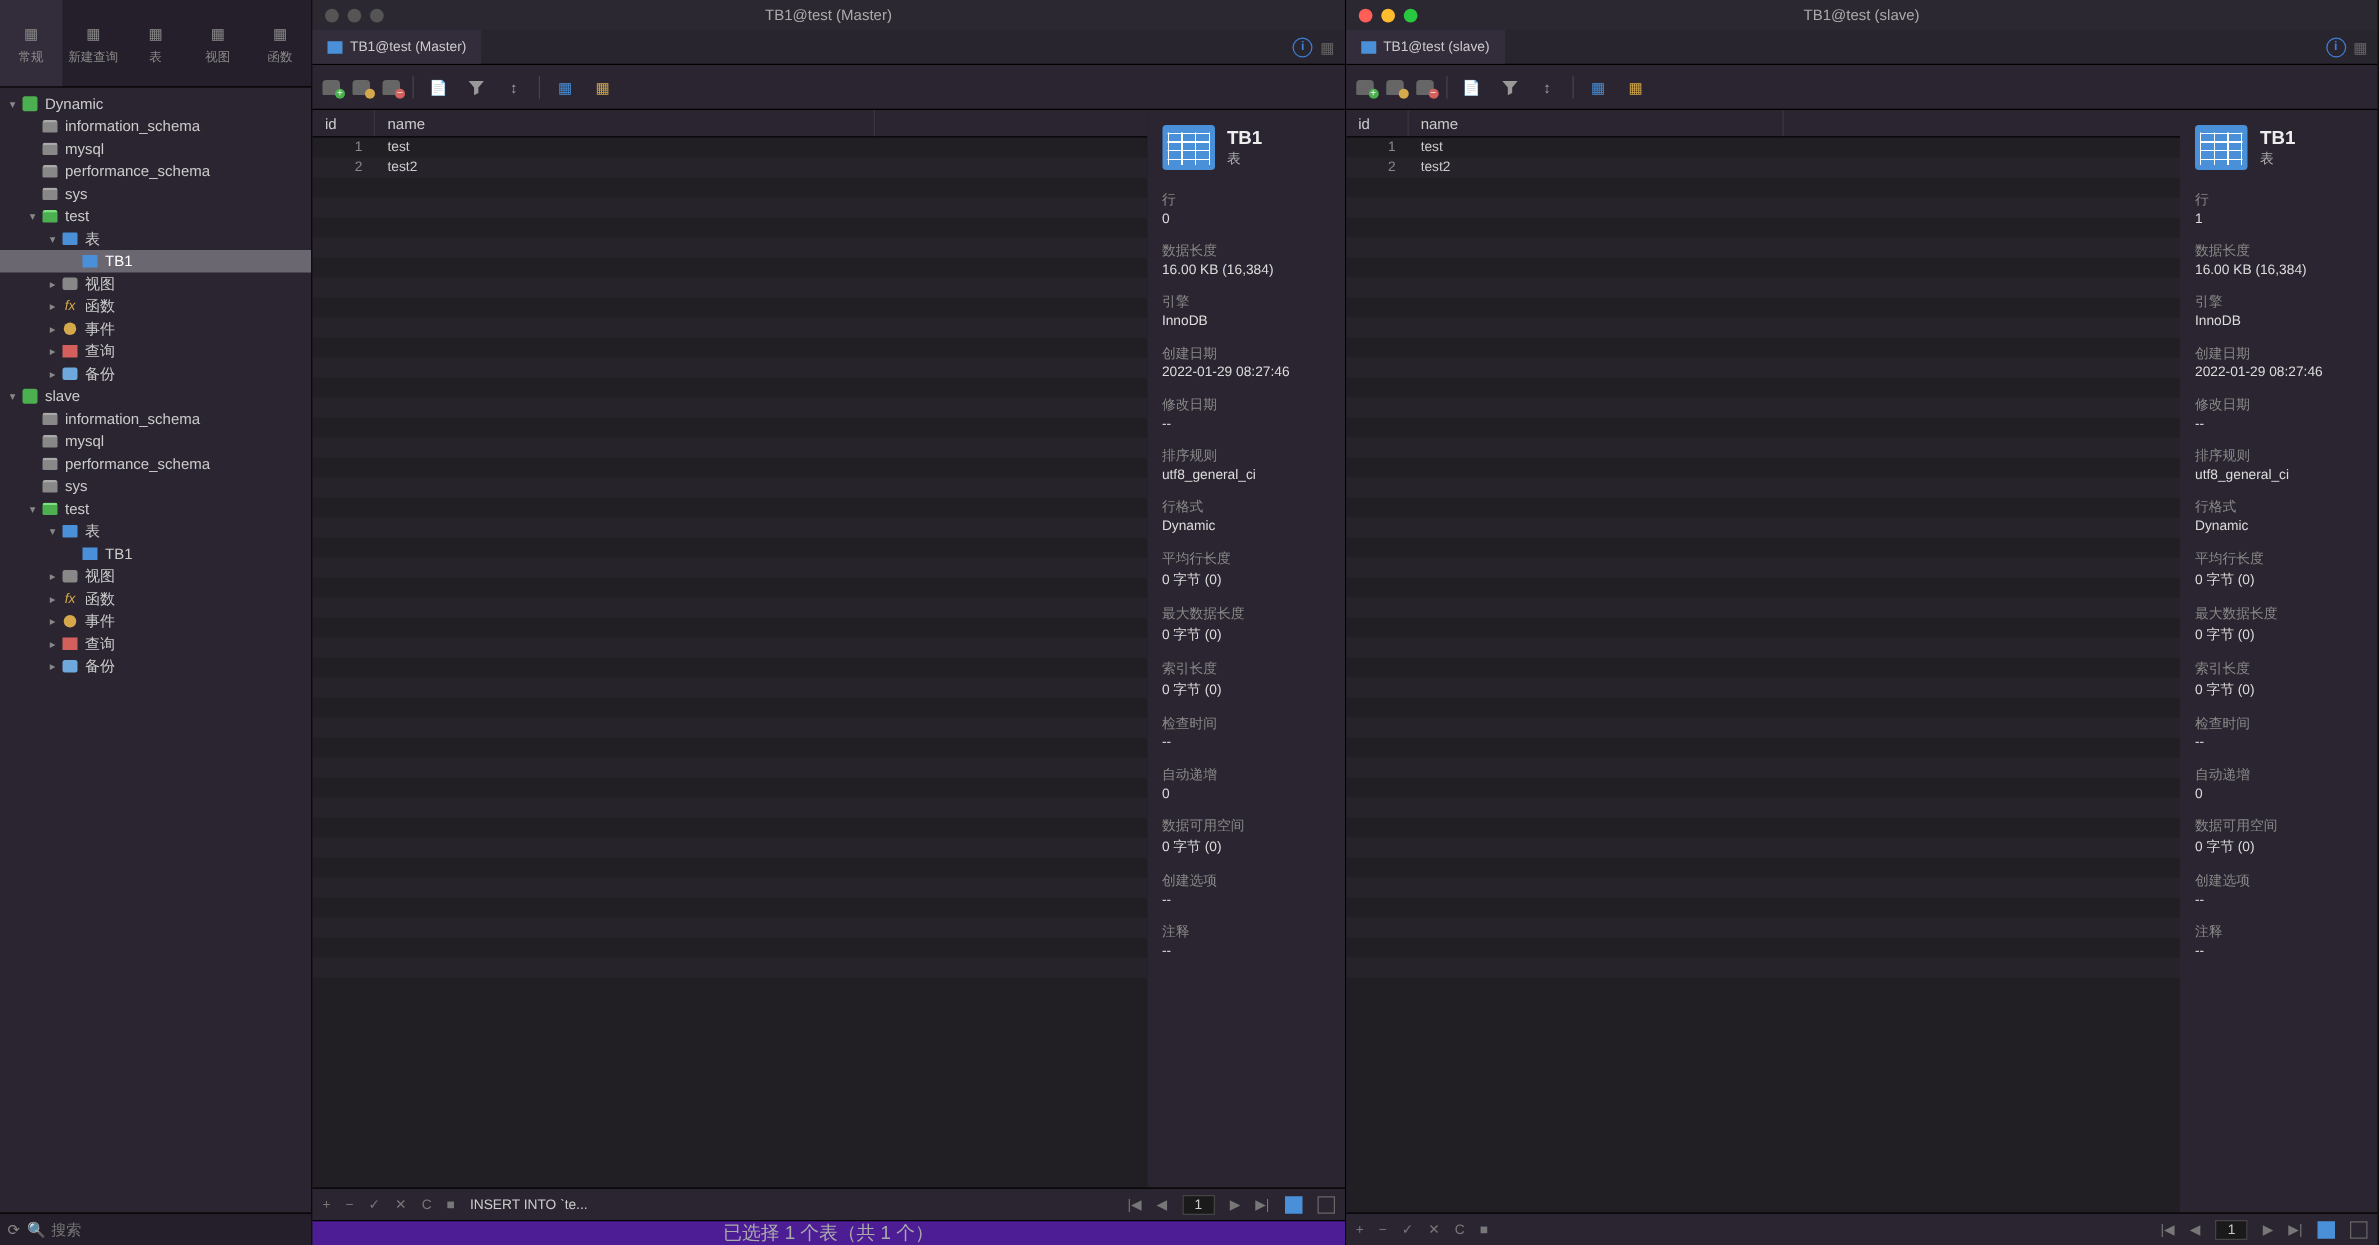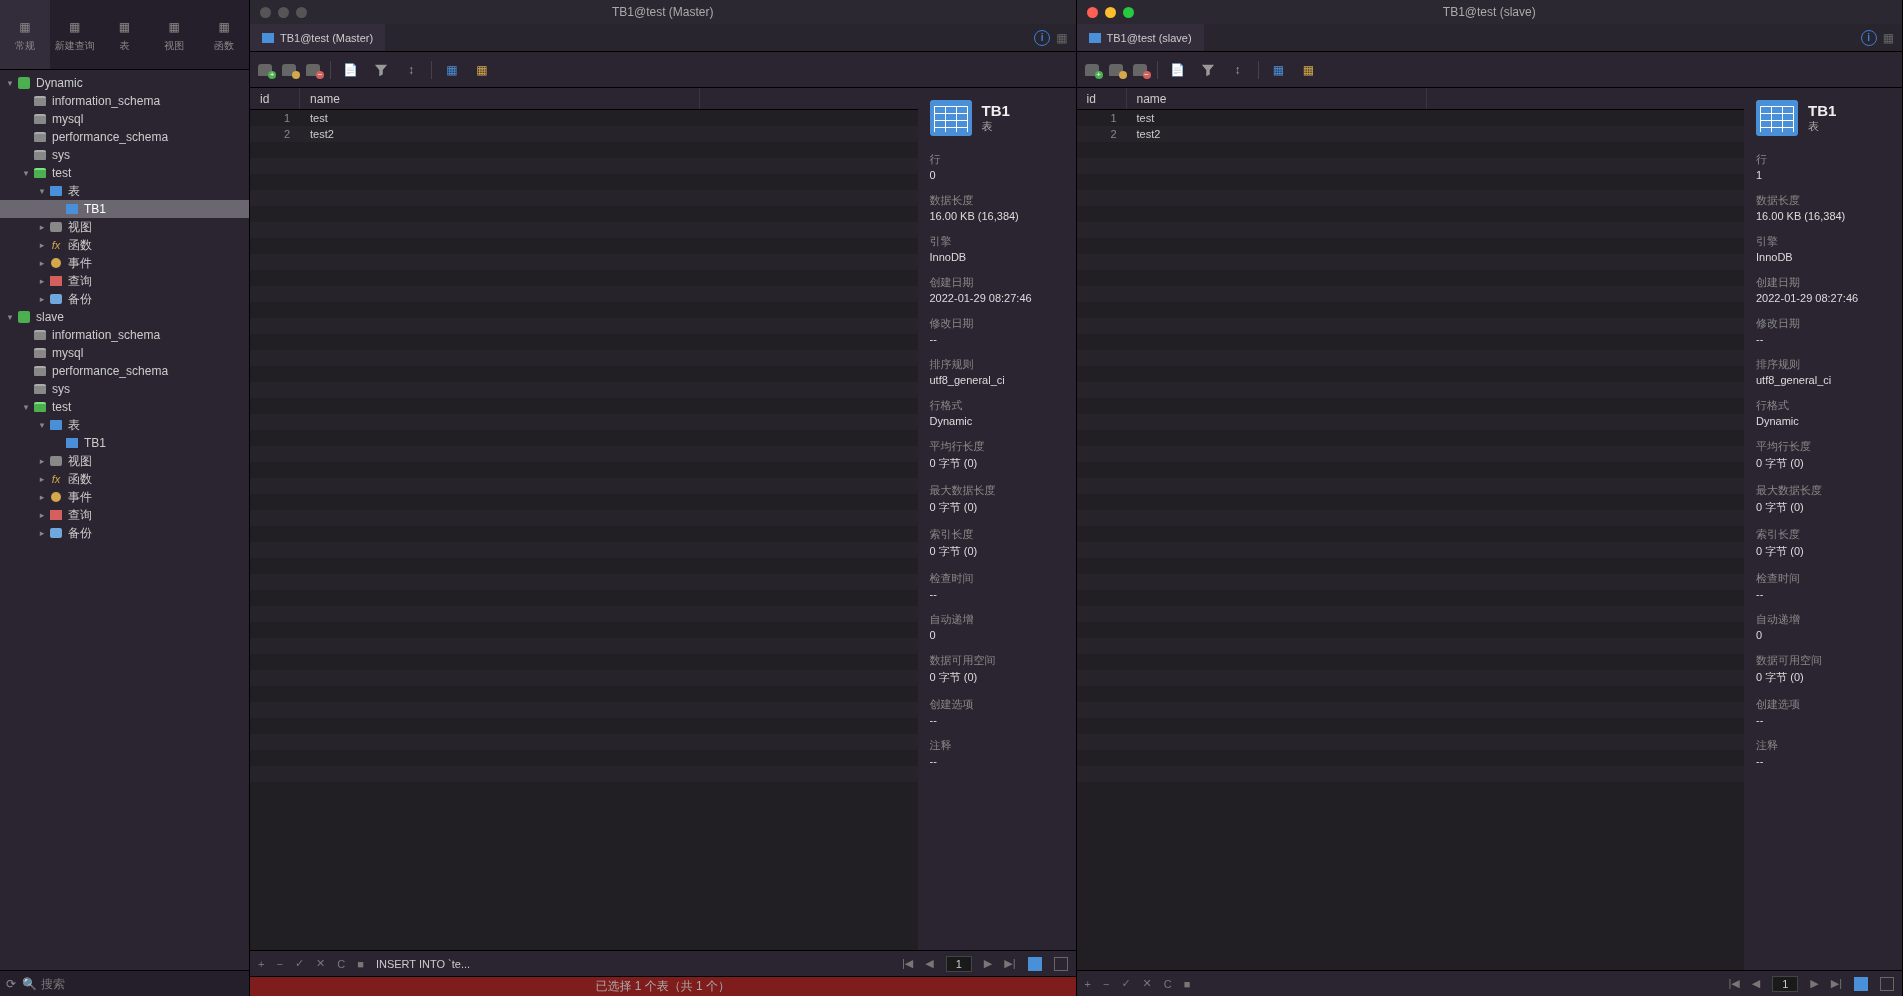--- a/index.html
+++ b/index.html
@@ -76,21 +76,21 @@
 .info-value { color: #ddd; font-size: 11px; }
 
 .bottom-toolbar { height: 26px; background: #2a2530; border-top: 1px solid #000; display: flex; align-items: center; padding: 0 8px; gap: 12px; color: #999; font-size: 11px; }
 .bottom-toolbar .sql { color: #ccc; }
 .bottom-toolbar .spacer { flex: 1; }
 .bottom-toolbar .pg-input { width: 26px; background: #1a1a1a; border: 1px solid #444; color: #ccc; text-align: center; font-size: 11px; padding: 1px; }
 .nav-btn { color: #777; cursor: pointer; font-size: 11px; }
 .view-toggle { width: 14px; height: 14px; background: #4a90d9; cursor: pointer; }
 
 .statusbar { height: 20px; background: #2a2530; border-top: 1px solid #000; display: flex; align-items: center; justify-content: center; color: #aaa; font-size: 11px; }
-.selection-status { height: 20px; background: #7f1d1d; border-top: 1px solid #000; display: flex; align-items: center; justify-content: center; color: #aaa; font-size: 12px; }
+.selection-status { height: 20px; background: #4c1d95; border-top: 1px solid #000; display: flex; align-items: center; justify-content: center; color: #aaa; font-size: 15px; }
 
 svg.icon-sm { width: 14px; height: 14px; fill: #999; }
 </style>
 </head>
 <body>
 
 <div class="sidebar">
   <div class="top-toolbar" id="sb-toolbar">
       <div class="tool-btn active">
         <div class="ico">▦</div>

